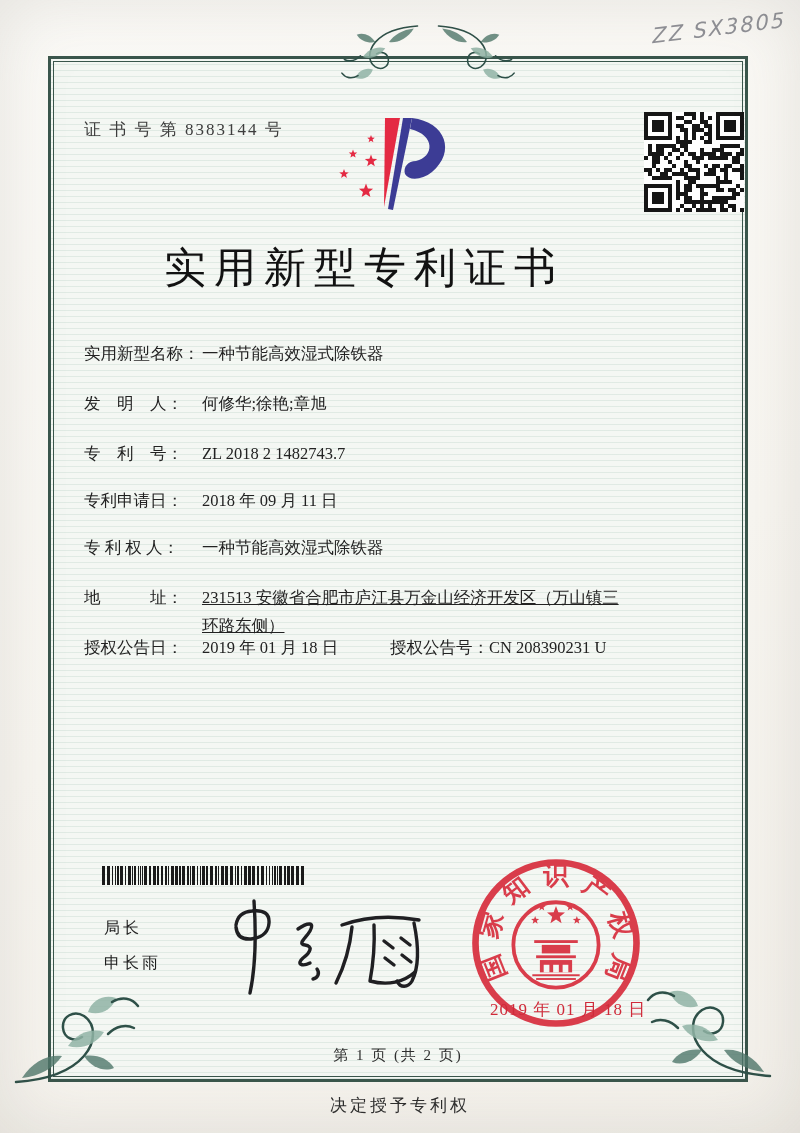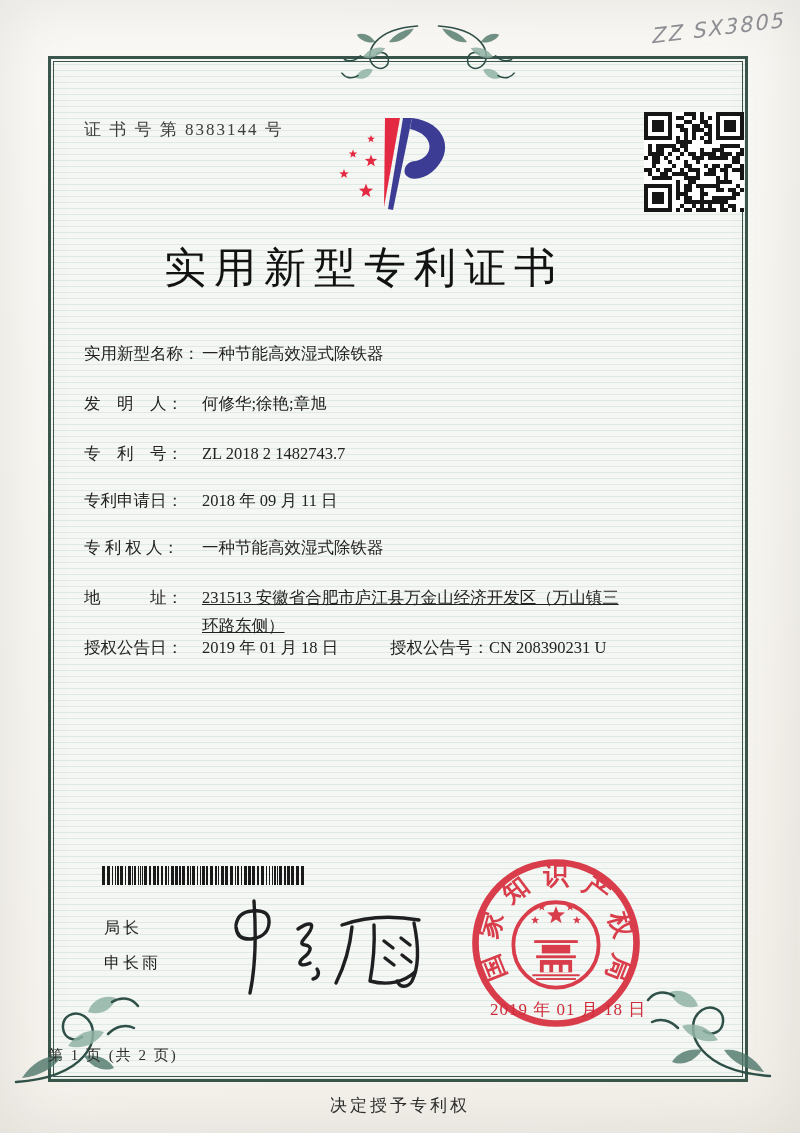--- a/index.html
+++ b/index.html
@@ -24,21 +24,21 @@
   .field{left:84px;font-size:16.5px;line-height:28px;color:#222;}
   .f-label{display:inline-block;min-width:118px;white-space:pre;}
   .f-value{display:inline-block;vertical-align:top;}
   .addr .f-value{width:430px;text-decoration:underline;}
   .grant-no{left:390px;}
   .paras{left:84px;top:666px;width:634px;font-size:15.5px;line-height:25.5px;
         text-align:justify;color:#2d2d2d;}
   .paras p{margin:0;text-indent:2em;}
   .director{left:104px;font-family:"DejaVu Sans","Liberation Sans",sans-serif;
         font-size:16px;font-weight:500;letter-spacing:3px;color:#1d1d1d;text-align:right;}
-  .page-info{left:48px;top:1046px;width:700px;text-align:left;font-size:15px;color:#2e2e2e;letter-spacing:2px;}
+  .page-info{left:48px;top:1046px;width:700px;text-align:center;font-size:15px;color:#2e2e2e;letter-spacing:2px;}
   .back-note{left:0;top:1094px;width:800px;text-align:center;font-size:17px;color:#2c2c2c;letter-spacing:3px;}
   .seal-date{left:490px;top:998px;font-size:17px;color:#cf2b3a;letter-spacing:1px;white-space:pre;}
   svg{display:block;}
   .fl-line{stroke:#2e5048;stroke-width:2.5;fill:none;stroke-linecap:round;}
   .fl-leaf{fill:#4f776a;opacity:.8;}
   .fl-leaf2{fill:#8fb3a4;opacity:.85;}
 </style>
 </head>
 <body>
 

